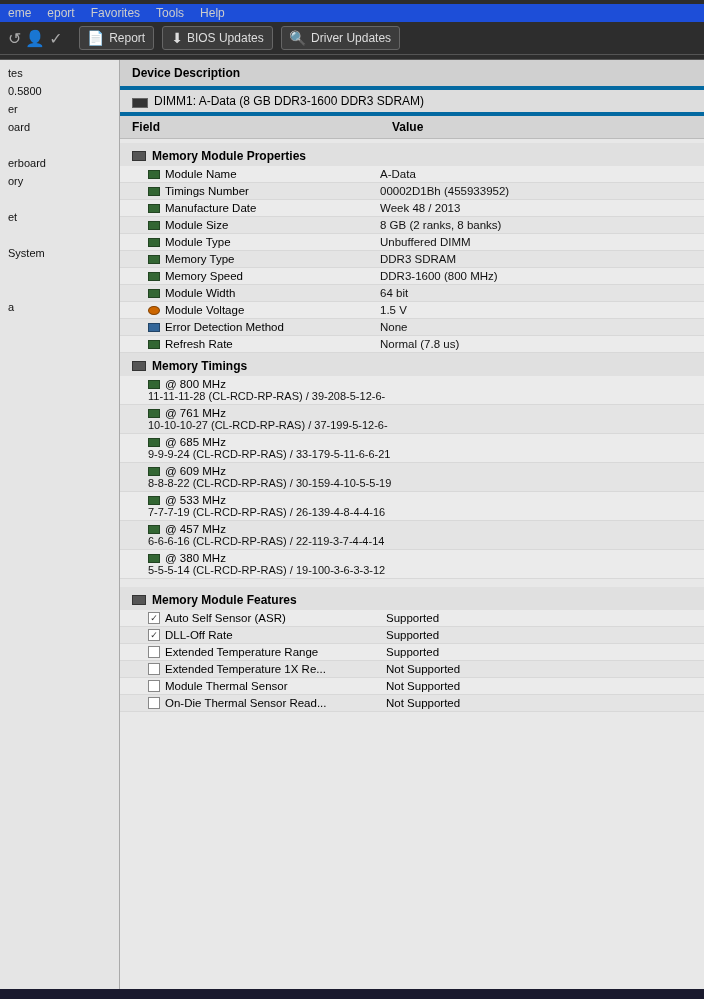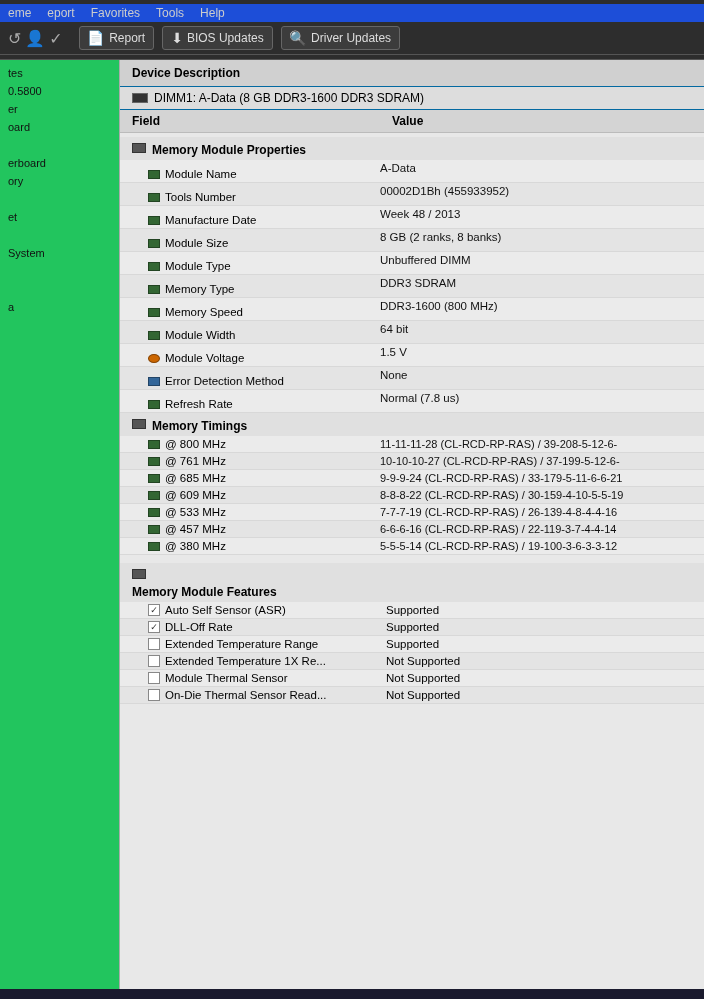--- a/index.html
+++ b/index.html
@@ -55,21 +55,21 @@
       color: #aaa;
       font-size: 16px;
       margin-right: 8px;
     }
     .main-layout {
       display: flex;
       height: calc(999px - 70px);
     }
     .sidebar {
       width: 120px;
-      background: #22c55e;
+      background: #e5e5e5;
       border-right: 1px solid #aaa;
       padding: 4px 0;
       overflow-y: auto;
       flex-shrink: 0;
     }
     .sidebar-item {
       padding: 3px 8px;
       font-size: 11px;
       color: #111;
       cursor: pointer;
@@ -78,21 +78,21 @@
       text-overflow: ellipsis;
     }
     .content-area {
       flex: 1;
       background: #e8e8e8;
       overflow-y: auto;
     }
     .device-description {
       background: #d0d0d0;
       padding: 6px 12px;
-      border-bottom: 1px solid #0369a1;
+      border-bottom: 4px solid #0369a1;
       font-weight: bold;
       font-size: 12px;
       display: flex;
       align-items: center;
       gap: 6px;
     }
     .device-icon {
       width: 16px;
       height: 10px;
       background: #333;
@@ -103,20 +103,21 @@
       display: flex;
       background: #d4d4d4;
       border-bottom: 1px solid #bbb;
       padding: 4px 12px;
       font-weight: bold;
     }
     .col-field { width: 260px; flex-shrink: 0; }
     .col-value { flex: 1; }
     .section-header {
       display: flex;
+      align-items: center;
       gap: 6px;
       padding: 6px 12px 3px 12px;
       font-weight: bold;
       font-size: 12px;
       background: #e0e0e0;
       margin-top: 4px;
     }
     .section-icon {
       width: 14px;
       height: 10px;
@@ -133,21 +134,20 @@
       background: #ebebeb;
     }
     .table-row:nth-child(even) { background: #e4e4e4; }
     .row-field {
       width: 232px;
       flex-shrink: 0;
       display: flex;
       align-items: center;
       gap: 5px;
       font-size: 11.5px;
-      margin-top: 6px;
     }
     .row-value {
       flex: 1;
       font-size: 11.5px;
       color: #111;
     }
     .row-icon {
       width: 12px;
       height: 9px;
       background: #336633;
@@ -195,20 +195,21 @@
     }
     .chk.checked { color: #333; }
     .status-supported { color: #000; }
     .status-not { color: #000; }
     .timing-row {
       display: flex;
       align-items: flex-start;
       padding: 2px 12px 2px 28px;
       background: #ebebeb;
       border-bottom: 1px solid #d8d8d8;
+      flex-direction: column;
     }
     .timing-row:nth-child(even) { background: #e4e4e4; }
     .timing-field {
       width: 232px;
       flex-shrink: 0;
       display: flex;
       align-items: center;
       gap: 5px;
       font-size: 11.5px;
     }
@@ -268,21 +269,21 @@
     <div class="sidebar-item">&nbsp;</div>
     <div class="sidebar-item">&nbsp;</div>
     <div class="sidebar-item">a</div>
   </div>
 
   <div class="content-area">
 
     <div class="device-description">
       <span>Device Description</span>
     </div>
-    <div class="device-description" style="background:#ddd; font-weight:normal; padding: 4px 12px;">
+    <div class="device-description" style="background:#ddd; font-weight:normal; padding: 4px 12px; align-items: flex-end;">
       <span class="device-icon"></span>
       <span>DIMM1: A-Data (8 GB DDR3-1600 DDR3 SDRAM)</span>
     </div>
 
     <div class="table-header">
       <span class="col-field">Field</span>
       <span class="col-value">Value</span>
     </div>
 
     <div class="section-header">
@@ -293,21 +294,21 @@
     <div class="table-row">
       <div class="row-field">
         <span class="row-icon"></span>
         <span>Module Name</span>
       </div>
       <div class="row-value">A-Data</div>
     </div>
     <div class="table-row">
       <div class="row-field">
         <span class="row-icon"></span>
-        <span>Tools Number</span>
+        <span>Timings Number</span>
       </div>
       <div class="row-value">00002D1Bh (455933952)</div>
     </div>
     <div class="table-row">
       <div class="row-field">
         <span class="row-icon"></span>
         <span>Manufacture Date</span>
       </div>
       <div class="row-value">Week 48 / 2013</div>
     </div>
@@ -416,21 +417,21 @@
       <div class="timing-value">6-6-6-16 (CL-RCD-RP-RAS) / 22-119-3-7-4-4-14</div>
     </div>
     <div class="timing-row">
       <div class="timing-field">
         <span class="row-icon"></span>
         <span>@ 380 MHz</span>
       </div>
       <div class="timing-value">5-5-5-14 (CL-RCD-RP-RAS) / 19-100-3-6-3-3-12</div>
     </div>
 
-    <div class="section-header" style="margin-top:8px;flex-direction:column;">
+    <div class="section-header" style="margin-top:8px;">
       <span class="section-icon"></span>
       <span>Memory Module Features</span>
     </div>
 
     <div class="checkbox-row">
       <div class="checkbox-field">
         <span class="chk checked">✓</span>
         <span>Auto Self Sensor (ASR)</span>
       </div>
       <div class="checkbox-val status-supported">Supported</div>

